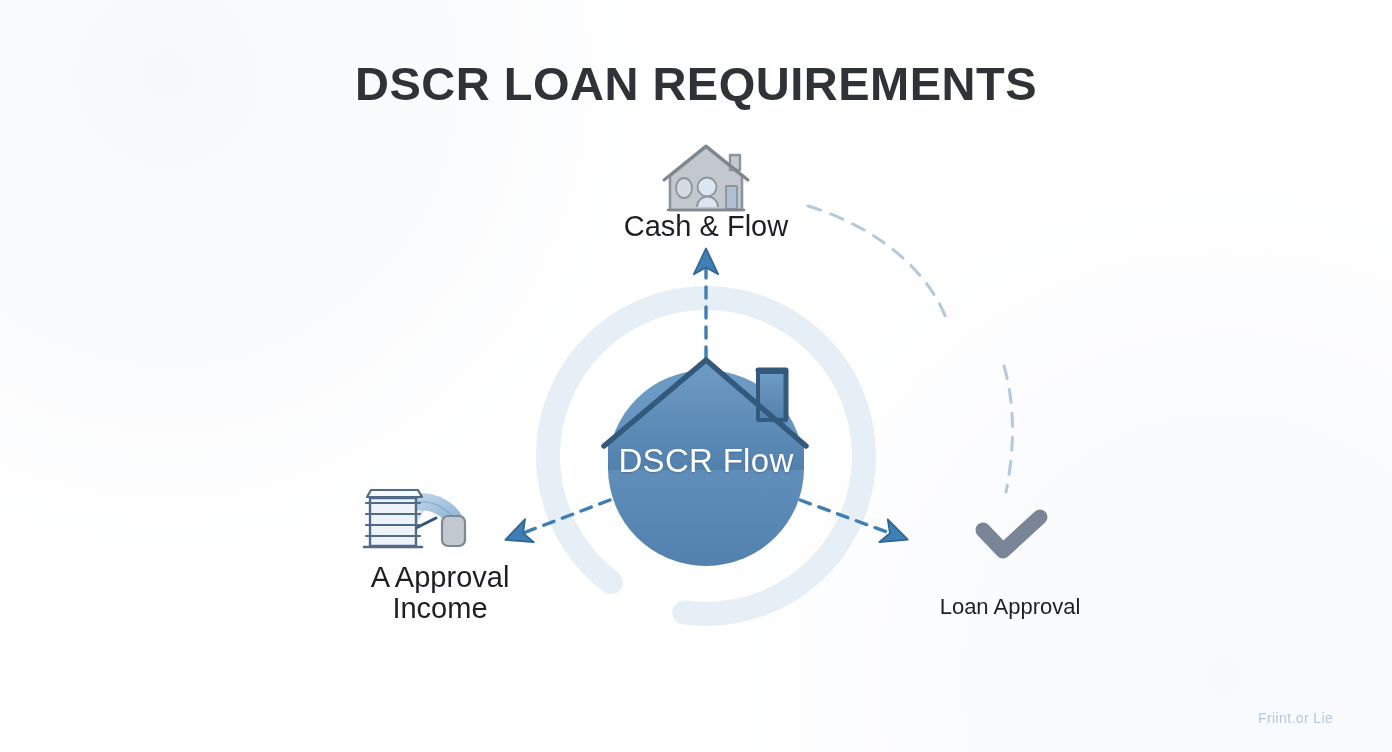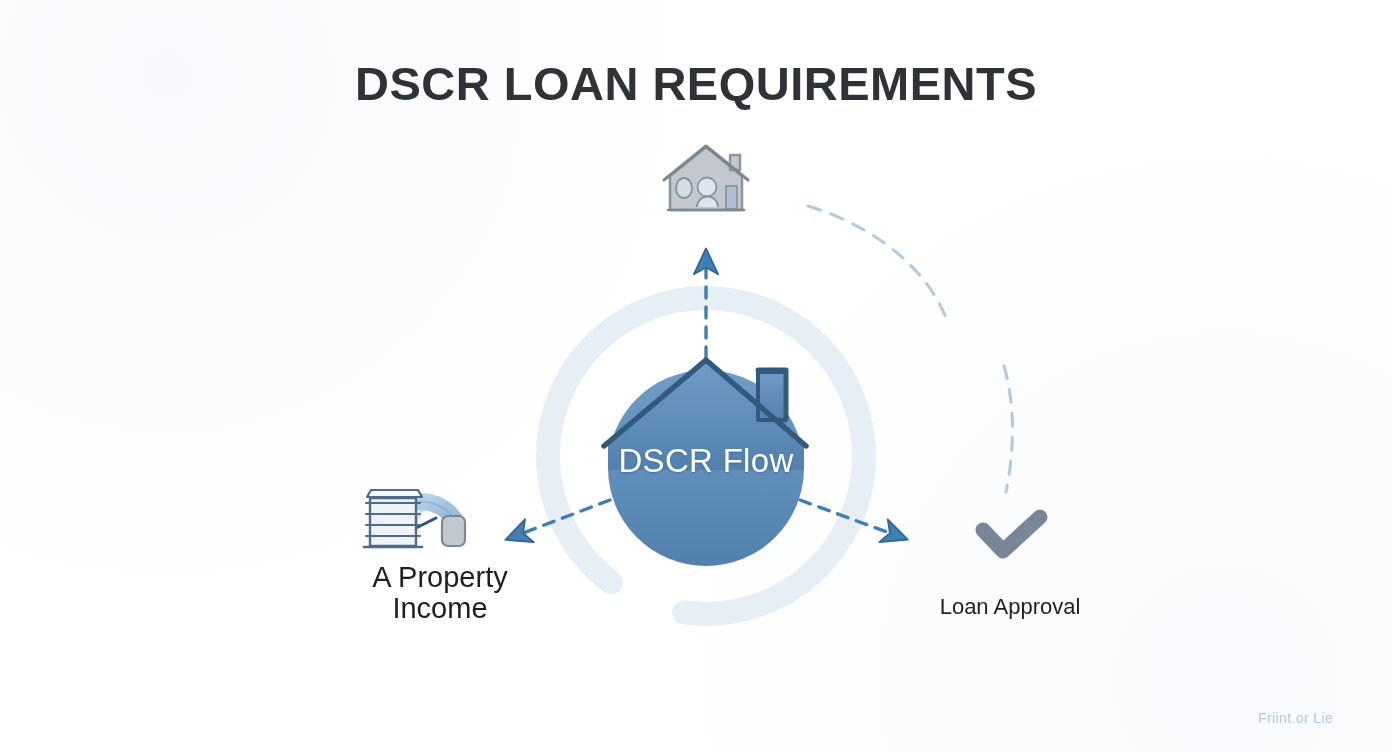--- a/index.html
+++ b/index.html
@@ -205,22 +205,23 @@
       <path d="M 371,490 L 418,490 L 422,497 L 367,497 Z" fill="#f6f9fc" stroke="#4f6b87" stroke-width="2.2" stroke-linejoin="round"></path>
     </g>
 
     <g>
       <path d="M 983,530 L 1003,551 L 1040,517" fill="none" stroke="#7a8697" stroke-width="15" stroke-linecap="round" stroke-linejoin="round"></path>
     </g>
   </svg>
 
   <div class="center-label">DSCR Flow</div>
 
+  <div class="node-label label-cash">Cash &amp; Flow</div>
 
 
   <div class="node-label label-approval">Loan Approval</div>
 
-  <div class="node-label label-income">A Property
+  <div class="node-label label-income">A Approval
 Income</div>
 
   <div class="watermark">Friint.or Lie</div>
 
 </div>
 
 </body></html>

